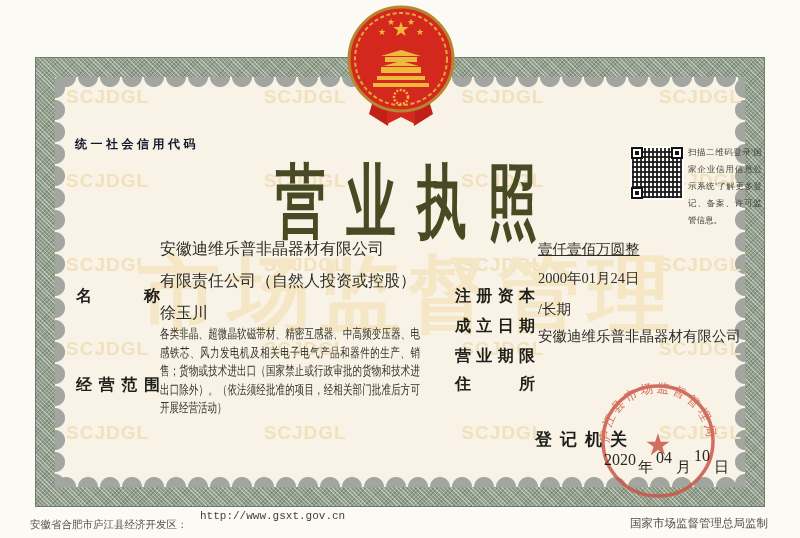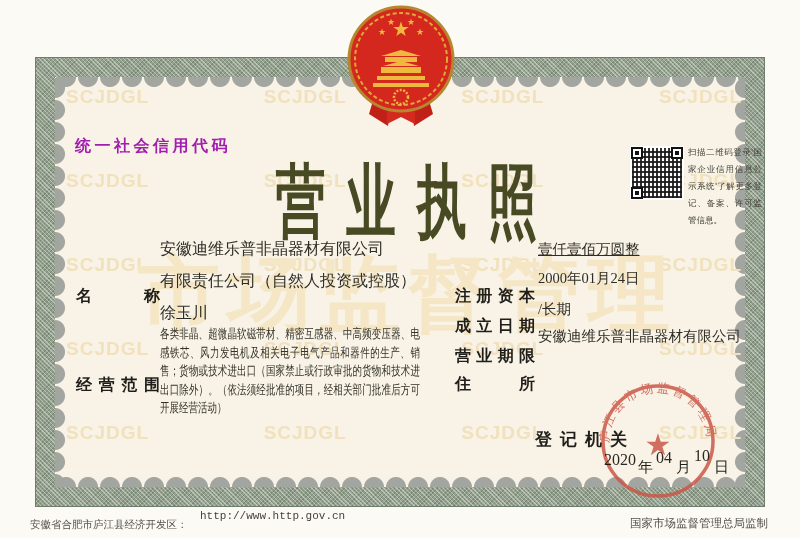--- a/index.html
+++ b/index.html
@@ -25,21 +25,21 @@
   .sc-right{top:19px;bottom:19px;right:19px;width:11px;
      background:radial-gradient(11px 11px at 11px 11px,#a2a5a0 9.5px,rgba(162,165,160,0) 10.5px);
      background-size:11px 22px;background-repeat:repeat-y;}
   
   .wm-row{position:absolute;left:66px;width:676px;display:flex;justify-content:space-between;z-index:2;}
   .wm-row span{font-size:19px;font-weight:bold;letter-spacing:1px;color:#f1e1bc;}
   .wm-big{position:absolute;left:138px;top:240px;z-index:2;font-size:82px;font-weight:bold;
           letter-spacing:8px;color:#f5e7c6;white-space:nowrap;}
   
   .content{position:absolute;inset:0;z-index:3;}
-  .cc-label{position:absolute;left:75px;top:136px;font-size:16px;font-weight:bold;letter-spacing:3.5px;color:#a21caf;}
+  .cc-label{position:absolute;left:75px;top:136px;font-size:12px;font-weight:bold;letter-spacing:3.5px;color:#0f172a;}
   .cc-num{position:absolute;left:72px;top:161px;font-size:15px;font-family:"Liberation Serif",serif;
           letter-spacing:1.2px;color:#2b2a25;}
   .title{position:absolute;left:0;right:0;top:126px;text-align:center;margin-top:23px;}
   .title span{display:inline-block;font-size:80px;font-weight:bold;color:#474a22;
               letter-spacing:34px;margin-right:-34px;transform:scaleX(0.62);transform-origin:center;}
   
   .qr{position:absolute;left:630px;top:146px;width:52px;height:52px;background:#fff;padding:1px;}
   .qr-pix{position:absolute;inset:2px;
      background-image:
        repeating-linear-gradient(0deg,#1c1c1c 0 2px,transparent 2px 5px),
@@ -169,21 +169,21 @@
       <defs>
           <path id="sealArc" d="M 16 78 A 49 49 0 1 1 108 78" fill="none"></path>
         </defs>
       <text font-size="12.5" fill="#cc5646" letter-spacing="3" font-family="Liberation Sans, sans-serif">
         <textPath href="#sealArc" startOffset="8%">庐江县市场监督管理局</textPath>
       </text>
       <text x="62" y="75" text-anchor="middle" font-size="30" fill="#cc5646">★</text>
     </svg>
 
     <div class="foot-l">安徽省合肥市庐江县经济开发区：</div>
-    <div class="foot-url">http://www.http.gov.cn</div>
+    <div class="foot-url">http://www.gsxt.gov.cn</div>
     <div class="foot-r">国家市场监督管理总局监制</div>
   </div>
 
   <svg class="emblem" width="112" height="126" viewBox="0 0 112 126">
     <path d="M30 90 L46 100 L43 122 L24 110 Z" fill="#c02017"></path>
     <path d="M82 90 L66 100 L69 122 L88 110 Z" fill="#c02017"></path>
     <path d="M42 96 h28 v24 l-14 -7 l-14 7 Z" fill="#d42a1e"></path>
     <circle cx="56" cy="55" r="52" fill="#d4281f" stroke="#b8862e" stroke-width="3"></circle>
     <circle cx="56" cy="55" r="46" fill="none" stroke="#dfa936" stroke-width="2" stroke-dasharray="4 2.5"></circle>
     <text x="56" y="32" font-size="20" text-anchor="middle" fill="#eeb93c">★</text>

